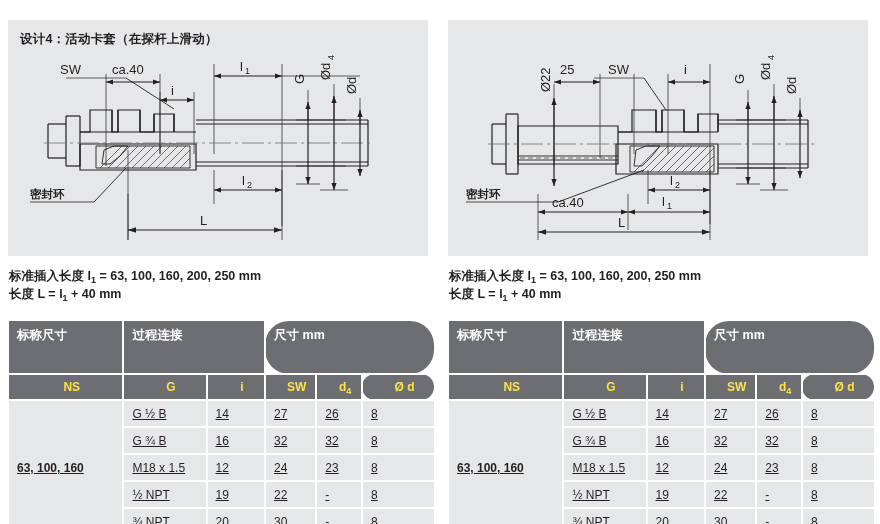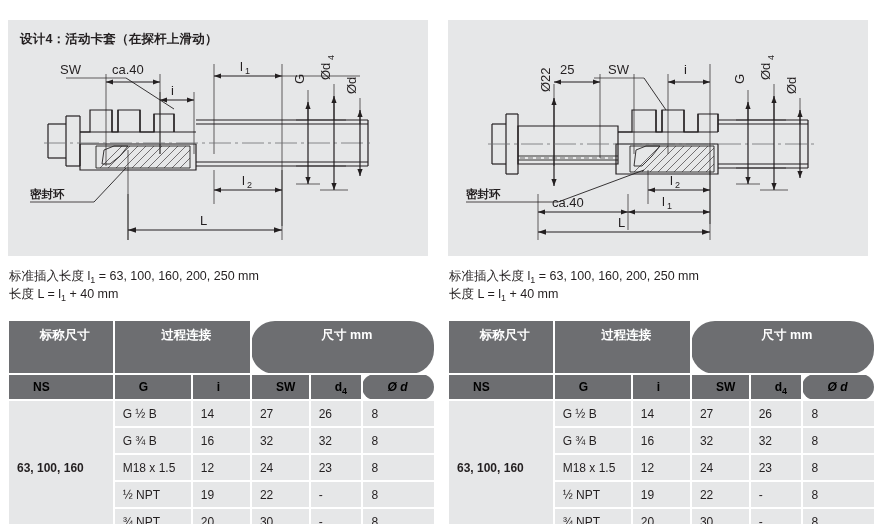--- a/index.html
+++ b/index.html
@@ -26,73 +26,74 @@
     position: absolute; top: 11px; left: 12px;
     font-size: 12.5px; font-weight: bold; letter-spacing: .2px;
     color: #231f20; white-space: nowrap;
   }
   .draw { position: absolute; top: 34px; left: 0; width: 420px; height: 200px; }
   .draw svg { display: block; }
 
   
   .notes {
     position: absolute; left: 1px; top: 264px;
-    font-size: 12.5px; line-height: 17px; color: #231f20;
+    font-size: 12.5px; line-height: 17px; color: #231f20; font-weight: bold;
   }
   .notes div { white-space: nowrap; }
   sub { font-size: 9px; vertical-align: baseline; position: relative; top: 3px; }
 
   
   .tbl {
     position: absolute; left: 1px; top: 317px;
     border-collapse: collapse;
     width: 425px;
     font-size: 12px;
   }
   .tbl td, .tbl th { padding: 0; margin: 0; }
   .tbl .hdr1 td {
     background: #6d6e71; color: #ffffff;
     font-weight: bold; font-size: 12.5px;
     height: 46px; vertical-align: top;
     padding: 6px 0 0 8px;
     border-right: 2px solid #ffffff;
-    text-align: center;
+    text-align: left;
   }
   .tbl .hdr2 td {
-    background: #6d6e71; color: #000000;
+    background: #6d6e71; color: #fde047;
     font-weight: bold; font-size: 12px;
     height: 24px; vertical-align: middle;
-    padding: 0 0 0 24px;
+    padding: 0 0 0 12px;
     border-right: 2px solid #ffffff;
     border-top: 2px solid #ffffff;
-    text-align: left;
+    text-align: center;
   }
   .tbl .hdr1 td.last, .tbl .hdr2 td.last { border-right: none; border-radius: 24px; }
   .tbl tbody td {
     background: #e6e7e8;
     height: 25px; vertical-align: middle;
     padding: 0 0 0 8px;
     border-right: 2px solid #ffffff;
     border-top: 2px solid #ffffff;
     color: #231f20;
     text-align: left;
+    text-decoration: underline;
   }
   .tbl tbody td.last { border-right: none; }
   .tbl tbody td.ns {
     font-weight: bold;
     border-top: 2px solid #ffffff;
   }
   .tbl tbody tr:last-child td { border-bottom: 3px solid #808285; }
 
   .c-ns { width: 128px; }
   .c-g  { width: 85px; }
   .c-i  { width: 56px; }
   .c-sw { width: 43px; }
   .c-d4 { width: 38px; }
-  .c-od { width: 75px; font-style: italic; }
+  .c-od { width: 75px; }
 
   .lbl { font-family: "Liberation Sans", sans-serif; font-size: 13px; fill: #231f20; }
   .lbl-sm { font-size: 9px; }
   .cn { font-size: 11.5px; font-weight: bold; }
 </style>
 </head>
 <body>
 
 <div class="page">
 

